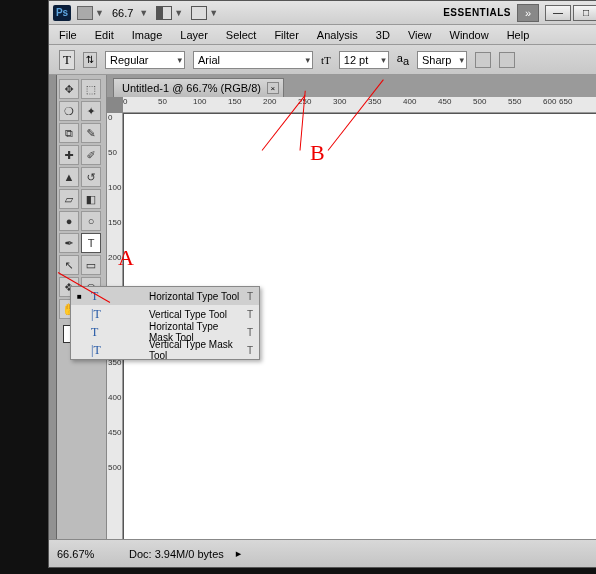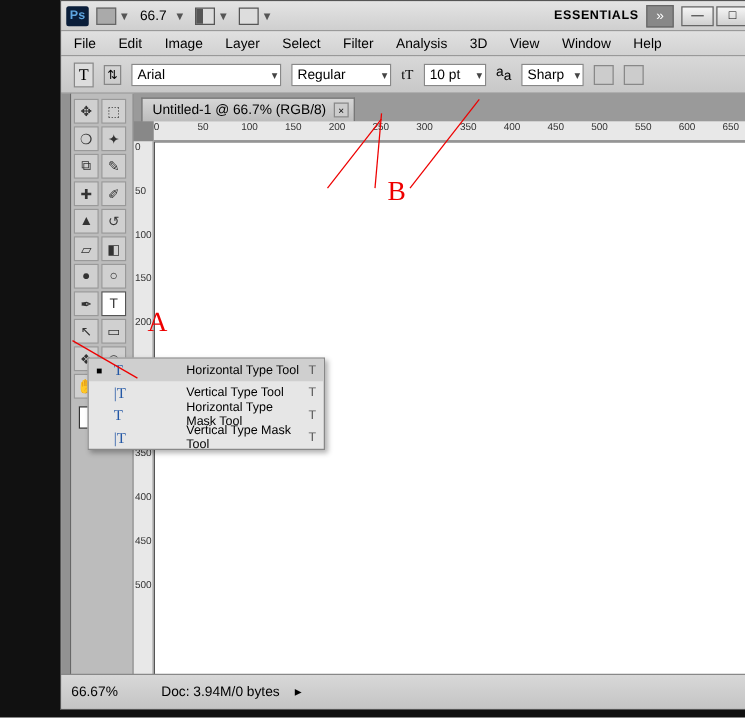--- a/index.html
+++ b/index.html
@@ -91,29 +91,29 @@
     <span>Analysis</span>
     <span>3D</span>
     <span>View</span>
     <span>Window</span>
     <span>Help</span>
   </div>
 
   <div class="optbar">
     <div class="t-icon">T</div>
     <div class="orient">⇅</div>
+    <div class="combo" style="width:80px">
+        <span>Regular</span>
+      </div>
     <div class="combo" style="width:120px">
         <span>Arial</span>
       </div>
-    <div class="combo" style="width:80px">
-        <span>Regular</span>
-      </div>
     <span style="font-family:serif">tT</span>
     <div class="combo" style="width:50px">
-        <span>10 pt</span>
+        <span>12 pt</span>
       </div>
     <span>a<sub>a</sub></span>
     <div class="combo" style="width:50px">
         <span>Sharp</span>
       </div>
     <div class="alignbtn"></div>
     <div class="alignbtn"></div>
   </div>
 
   <div class="main">
@@ -161,21 +161,21 @@
           <span class="tick" style="left: 105px;">150</span>
           <span class="tick" style="left: 140px;">200</span>
           <span class="tick" style="left: 175px;">250</span>
           <span class="tick" style="left: 210px;">300</span>
           <span class="tick" style="left: 245px;">350</span>
           <span class="tick" style="left: 280px;">400</span>
           <span class="tick" style="left: 315px;">450</span>
           <span class="tick" style="left: 350px;">500</span>
           <span class="tick" style="left: 385px;">550</span>
           <span class="tick" style="left: 420px;">600</span>
-          <span class="tick" style="left: 455px; text-align: center;">650</span>
+          <span class="tick" style="left: 436px; text-align: center;">650</span>
           <span class="tick" style="left: 490px;">700</span>
         </div>
       <div class="workspace">
         <div class="ruler-v" id="rv">
             <span class="tick" style="top: 0px;">0</span>
             <span class="tick" style="top: 35px;">50</span>
             <span class="tick" style="top: 70px;">100</span>
             <span class="tick" style="top: 105px;">150</span>
             <span class="tick" style="top: 140px;">200</span>
             <span class="tick" style="top: 175px;">250</span>

